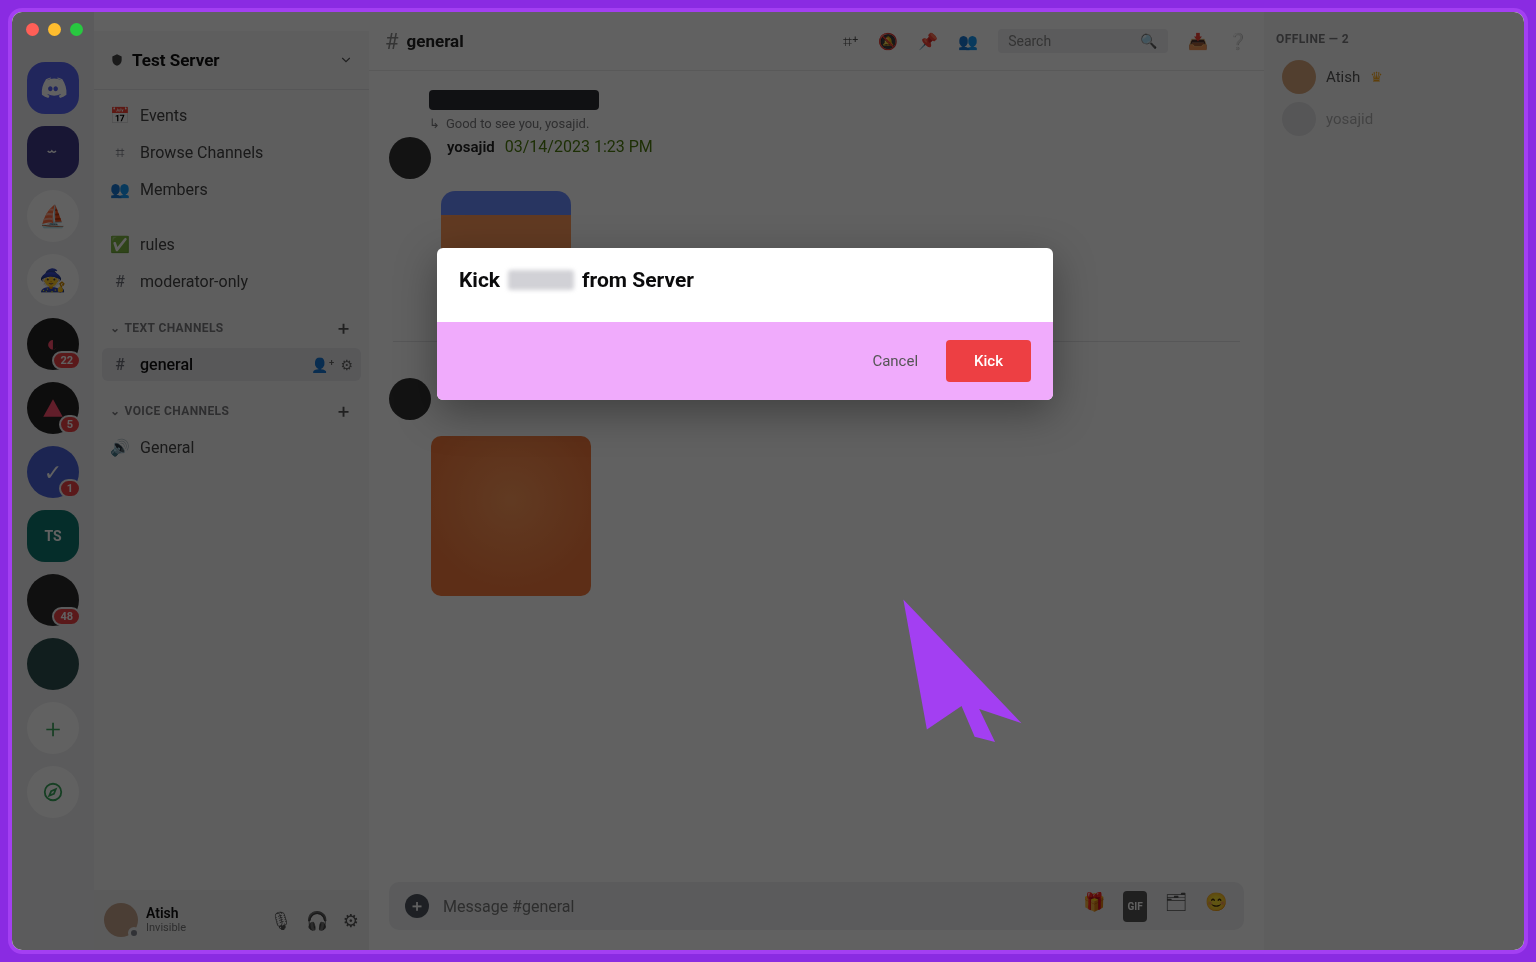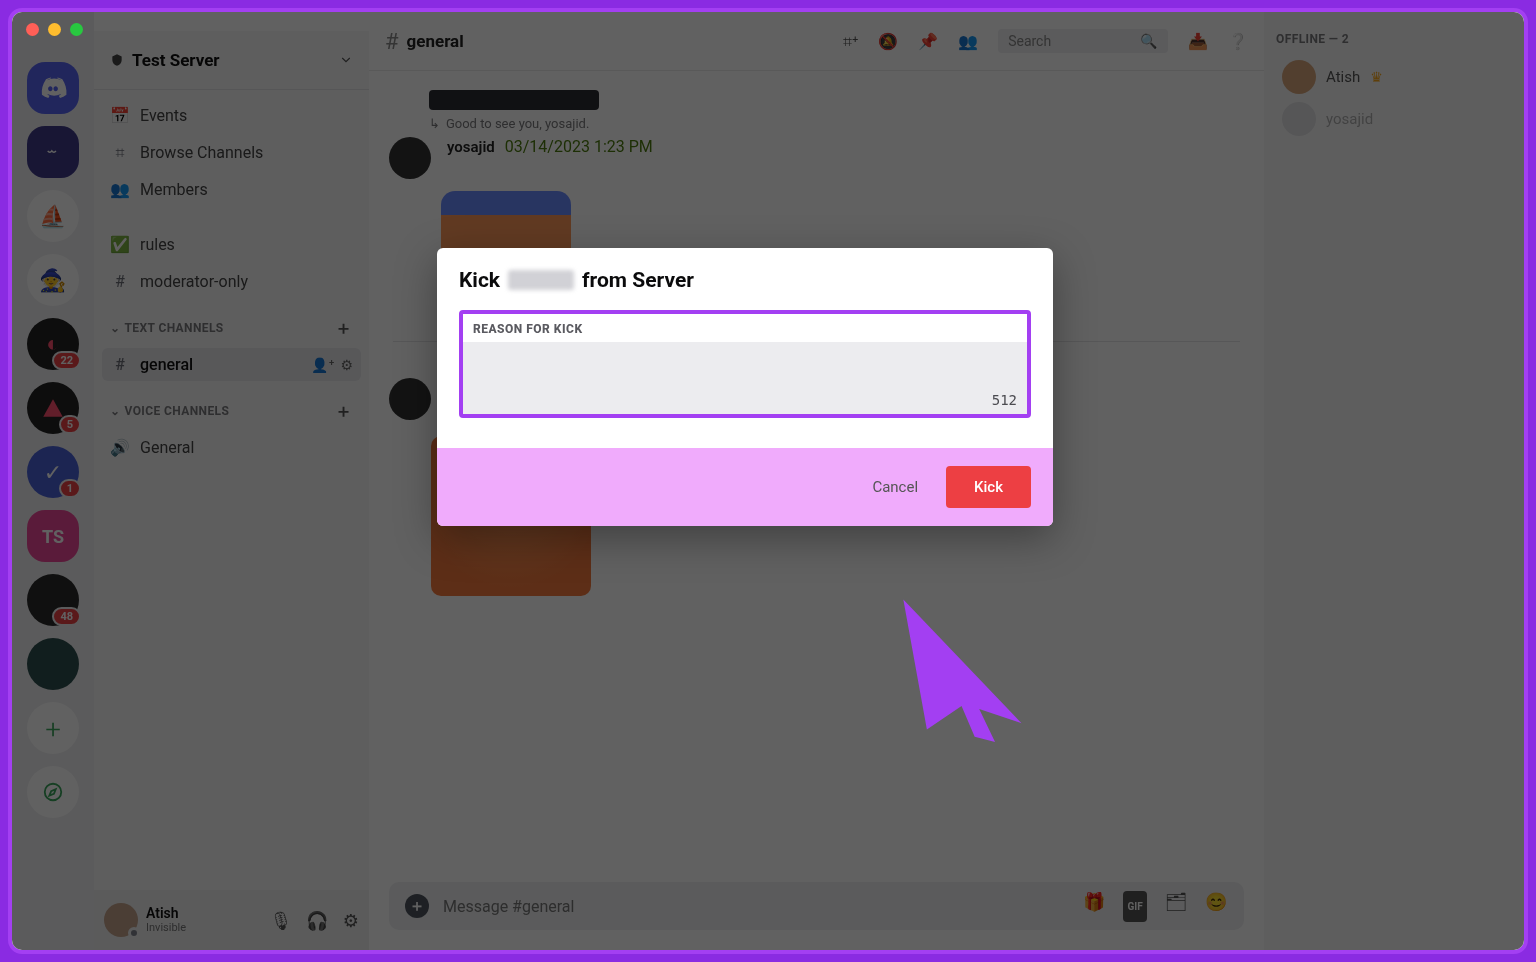--- a/index.html
+++ b/index.html
@@ -154,21 +154,21 @@
       </div>
       <div class="rail-item" style="background:#222">
         <svg viewBox="0 0 24 24" width="26" height="26">
             <path d="M12 4 3 20h18Z" fill="#ff4f6e"></path>
           </svg>
         <span class="rail-badge">5</span>
       </div>
       <div class="rail-item" style="background:#4a62d8;color:#fff">✓
         <span class="rail-badge">1</span>
       </div>
-      <div class="rail-item square" style="background:#ec4899;color:#fff;font-size:18px;font-weight:700">TS</div>
+      <div class="rail-item square" style="background:#0f766e;color:#fff;font-size:14px;font-weight:700">TS</div>
       <div class="rail-item" style="background:#2b2b2b">
         <span class="rail-badge">48</span>
       </div>
       <div class="rail-item" style="background:#2f4f4f"></div>
       <div class="rail-item" style="color:#3ba55d;font-size:26px;font-weight:300">＋</div>
       <div class="rail-item">
         <svg viewBox="0 0 24 24" width="22" height="22" fill="none" stroke="#3ba55d" stroke-width="2">
             <circle cx="12" cy="12" r="9"></circle>
             <path d="m15 9-2 5-5 2 2-5Z"></path>
           </svg>
@@ -327,27 +327,20 @@
   <div class="dim-overlay"></div>
 
   <div class="modal">
     <div class="mod-body">
       <h2>
         <span>Kick</span>
         <span class="blur"></span>
         <span>from Server</span>
       </h2>
 
-      <div class="reason-box">
-        <div class="reason-label">REASON FOR KICK</div>
-        <div class="counter">
-          <textarea style=""></textarea>
-          <span>512</span>
-        </div>
-      </div>
     </div>
     <div class="mod-footer">
       <button class="cancel-btn">Cancel</button>
       <button class="kick-btn">Kick</button>
     </div>
   </div>
 
   <div class="anno-cursor">
     <svg viewBox="0 0 100 130">
       <path d="M10 5 L95 115 L62 100 L72 128 L56 122 L48 96 L18 112 Z" fill="#a33ff2"></path>

